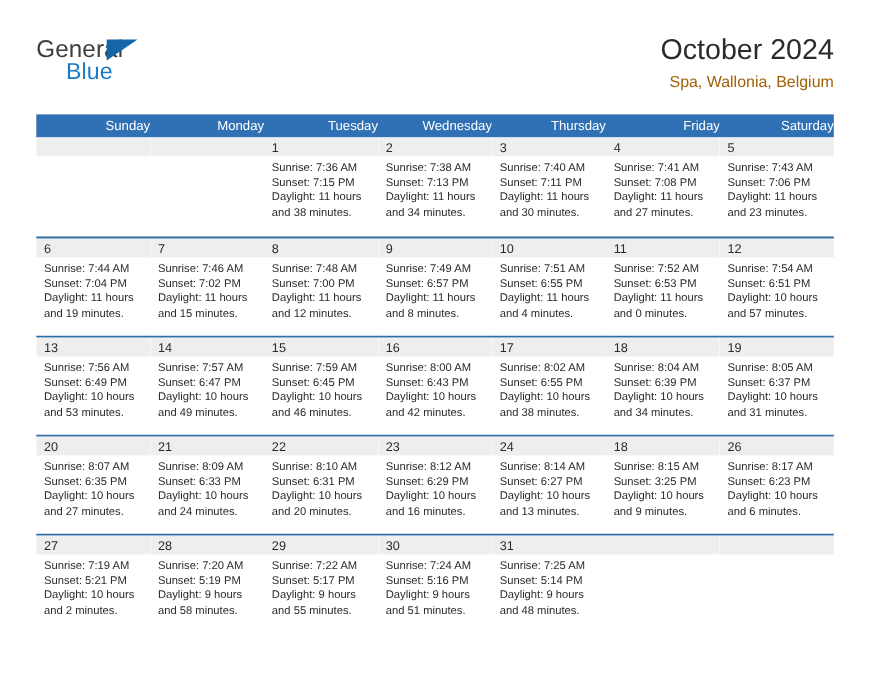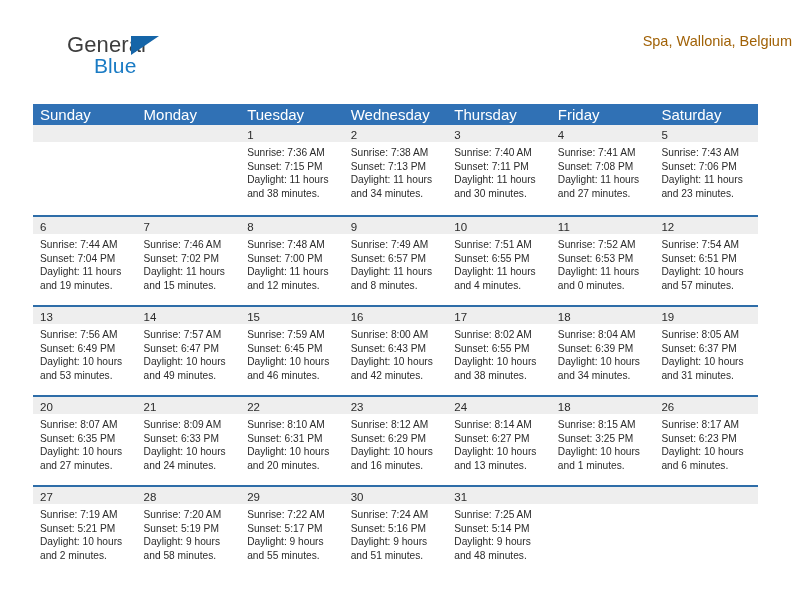--- a/index.html
+++ b/index.html
@@ -17,21 +17,20 @@
     background: #ffffff;
   }
 
   
   .topbar {
     position: absolute;
     left: 33px;
     top: 28px;
     width: 725px;
     height: 62px;
-    margin-left: 34px;
   }
   .brand {
     position: absolute;
     left: 0;
     top: 0;
     width: 220px;
     height: 58px;
   }
   .brand-general {
     position: absolute;
@@ -90,26 +89,27 @@
     top: 104px;
     width: 725px;
   }
   .weekdays {
     display: grid;
     grid-template-columns: repeat(7, 1fr);
     background: #3071b5;
     height: 21px;
   }
   .weekday {
-    font-size: 15px;
+    font-size: 12px;
     line-height: 21px;
     color: #ffffff;
     padding-left: 7px;
     white-space: nowrap;
     overflow: hidden;
+    text-align: right;
   }
 
   .week {
     display: grid;
     grid-template-columns: repeat(7, 1fr);
     border-top: 2px solid #2e6da8;
     height: 90px;
   }
   .week:first-of-type { border-top: none; }
 
@@ -147,20 +147,21 @@
 
   <div class="topbar">
 
     <div class="brand">
       <span class="brand-general">General</span>
       <span class="brand-tri"></span>
       <span class="brand-blue">Blue</span>
     </div>
 
     <div class="titles">
+      <div class="cal-title">October 2024</div>
       <div class="cal-sub">Spa, Wallonia, Belgium</div>
     </div>
 
   </div>
 
   <div class="calendar">
     <div class="weekdays" id="weekday-row">
         <div class="weekday">Sunday</div>
         <div class="weekday">Monday</div>
         <div class="weekday">Tuesday</div>
@@ -398,21 +399,21 @@
               <div class="day-line">Daylight: 10 hours</div>
               <div class="day-line">and 13 minutes.</div>
             </div>
           </div>
           <div class="day">
             <div class="day-num-band"><span class="day-num">18</span></div>
             <div class="day-body">
               <div class="day-line">Sunrise: 8:15 AM</div>
               <div class="day-line">Sunset: 3:25 PM</div>
               <div class="day-line">Daylight: 10 hours</div>
-              <div class="day-line">and 1 minutes.</div>
+              <div class="day-line">and 9 minutes.</div>
             </div>
           </div>
           <div class="day">
             <div class="day-num-band"><span class="day-num">26</span></div>
             <div class="day-body">
               <div class="day-line">Sunrise: 8:17 AM</div>
               <div class="day-line">Sunset: 6:23 PM</div>
               <div class="day-line">Daylight: 10 hours</div>
               <div class="day-line">and 6 minutes.</div>
             </div>

